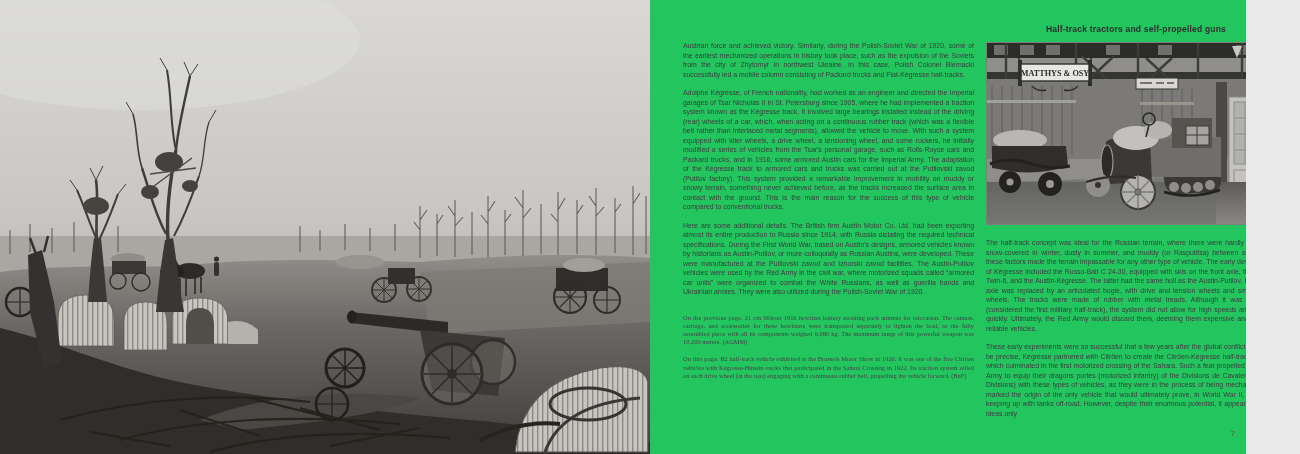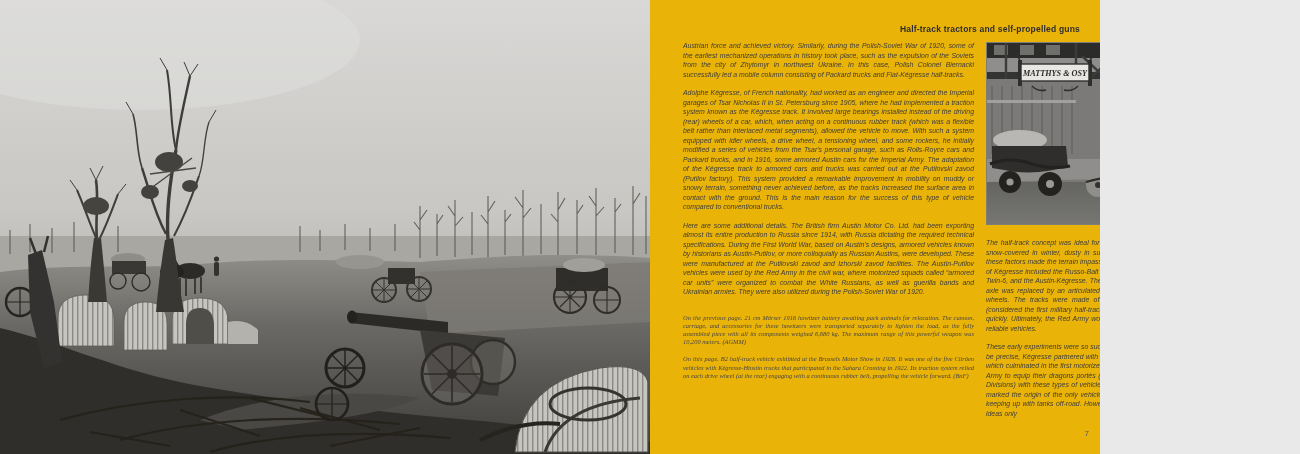--- a/index.html
+++ b/index.html
@@ -1,25 +1,25 @@
 <!DOCTYPE html>
 <html><head>
 <meta charset="utf-8">
 <style>
   html,body{margin:0;padding:0;background:#e9e9e9;}
   .spread{
-    position:relative;width:1100px;height:454px;background:#eab308;
+    position:relative;width:1246px;height:454px;background:#22c55e;
     font-family:"Liberation Sans",sans-serif;overflow:hidden;
   }
   .photo-left{position:absolute;left:0;top:0;width:650px;height:454px;display:block;}
   .running-head{
     position:absolute;top:24px;right:20px;font-size:8.5px;font-weight:bold;
     color:#2e2e2e;letter-spacing:.2px;
   }
-  .col{position:absolute;top:41px;font-style:italic;}
+  .col{position:absolute;top:41px;}
   .col1{left:683px;width:291px;}
   .col2{left:986px;top:42px;width:294px;}
   .body-par{
     font-size:6.9px;line-height:9.5px;color:#3d3d3d;text-align:justify;
     margin:0 0 9px 0;
   }
   .captions{margin-top:17px;}
   .caption{
     font-family:"Liberation Serif",serif;font-size:6.4px;line-height:8.2px;
     color:#454545;text-align:justify;margin:0 0 9px 0;

